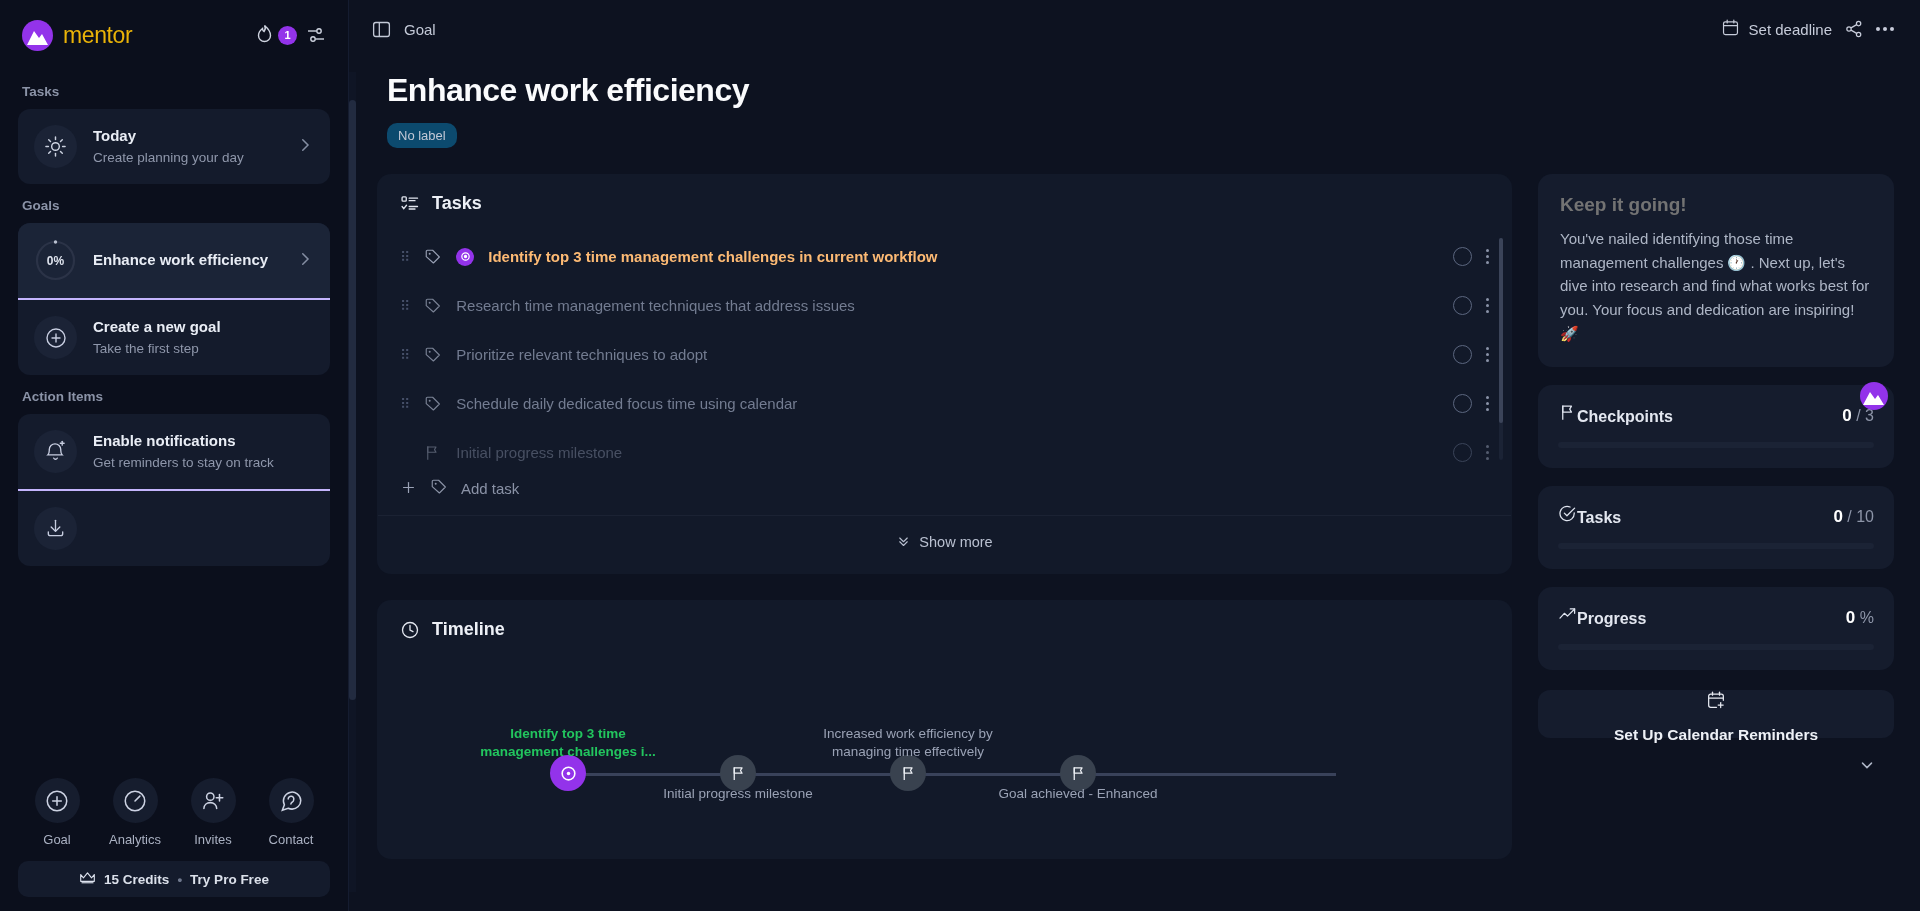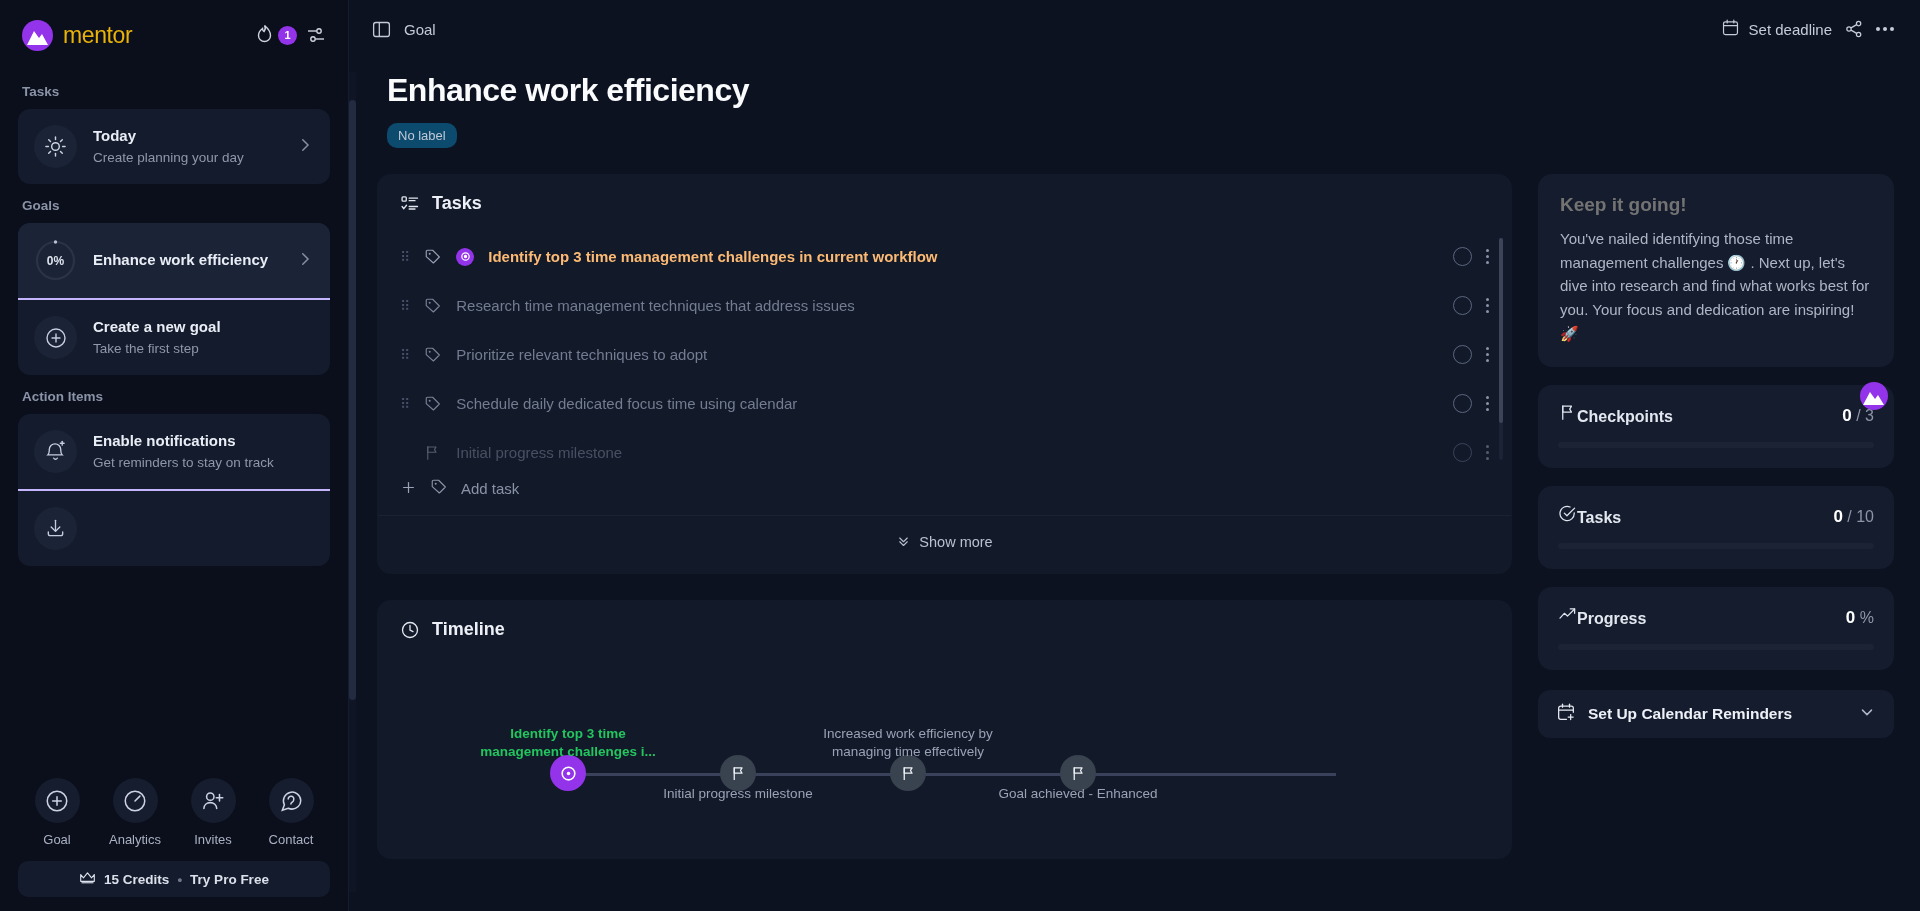--- a/index.html
+++ b/index.html
@@ -204,21 +204,21 @@
 
   .stat-card { background:#151c2d; border-radius:14px; padding: 18px 20px 20px; margin-top: 18px; }
   .stat-top { display:flex; align-items:flex-end; }
   .stat-name { font-size:16px; color:#e3e7f0; font-weight:600; }
   .stat-val { margin-left:auto; font-size:16px; color:#8d95a8; }
   .stat-val b { color:#ffffff; font-size:17px; }
   .stat-bar { margin-top: 16px; height: 6px; border-radius:4px; background:#1b2335; }
 
   .reminders {
     margin-top: 20px; background:#151c2d; border-radius:12px;
-    height: 48px; display:flex; align-items:center; gap:12px; padding: 0 18px; cursor:pointer;
+    height: 48px; display:flex; align-items:center; gap:12px; padding: 0 18px; cursor:pointer;flex-direction:column;
   }
   .rem-label { font-size:15.5px; font-weight:700; color:#eef1f7; }
   .rem-chev { margin-left:auto; color:#aeb6c6; }
 
   .fab {
     position:absolute; right: 32px; top: 382px;
     width: 28px; height:28px; border-radius:50%; background:#9333ea;
     overflow:hidden; cursor:pointer;
   }
   .fab svg { position:absolute; left:2px; top:6px; }

